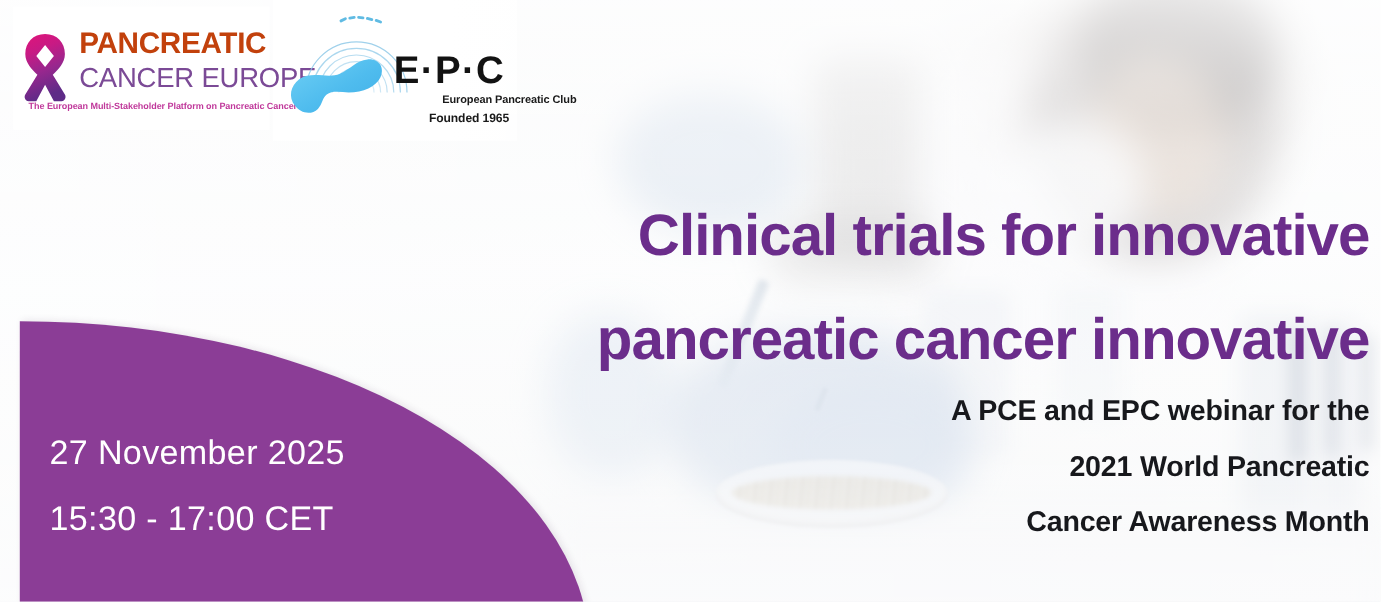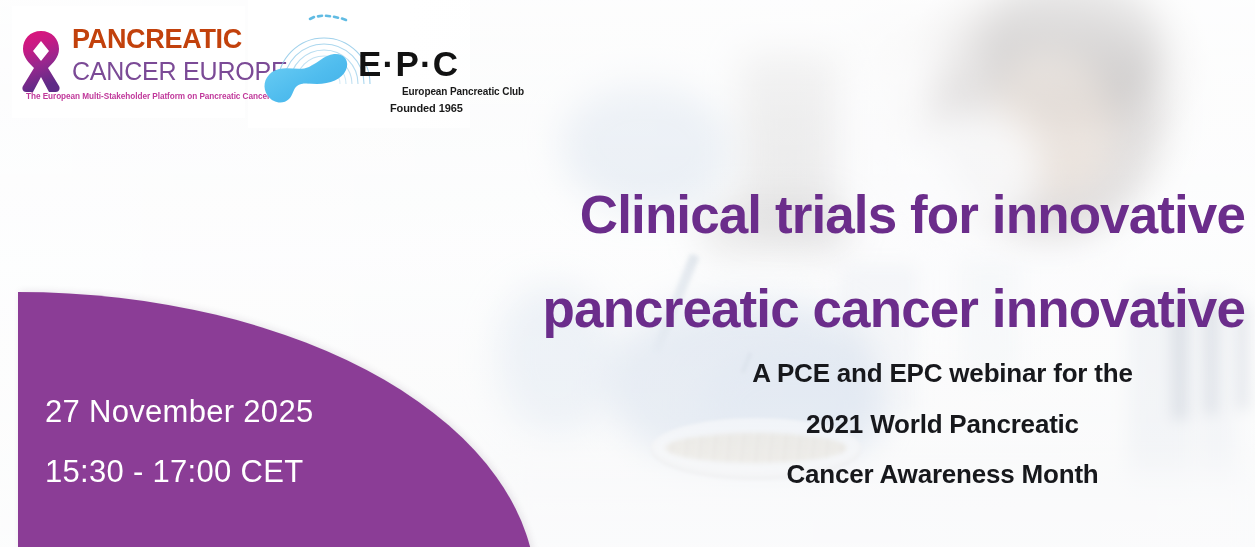--- a/index.html
+++ b/index.html
@@ -171,21 +171,21 @@
     letter-spacing: -0.9px;
   }
   .headline .ln { display: block; white-space: nowrap; margin-top: 32px; }
 
   
   .subtitle {
     position: absolute;
     left: 640px;
     top: 348px;
     width: 605px;
-    text-align: center;
+    text-align: right;
     color: #17181c;
     font-size: 26px;
     font-weight: 700;
     line-height: 1.95;
     letter-spacing: -0.2px;
   }
   .subtitle .ln { display: block; white-space: nowrap; }
 
   
   .logo-bar {

